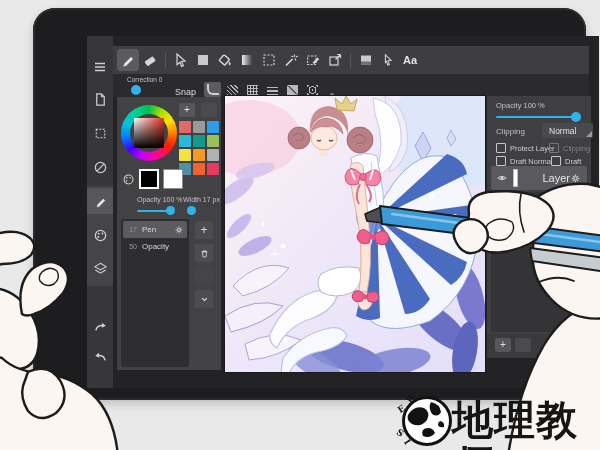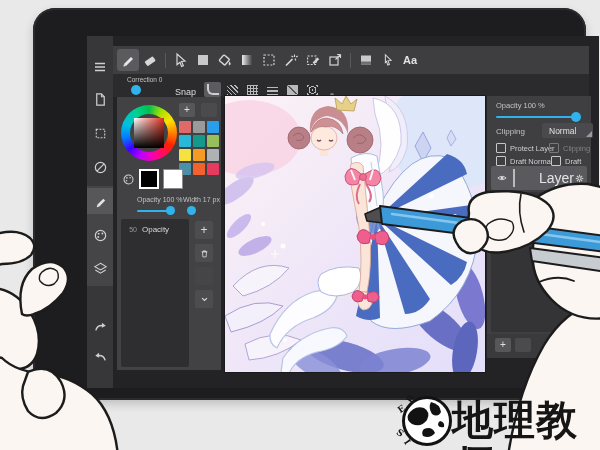--- a/index.html
+++ b/index.html
@@ -274,20 +274,32 @@
       <div class="abs" style="left: 22px; top: 72px; width: 20px; height: 20px; border: 2px solid rgb(255, 255, 255); box-sizing: border-box; background: rgb(0, 0, 0);"></div>
       <div class="abs" style="left: 46px; top: 72px; width: 20px; height: 20px; border: 1px solid rgb(138, 138, 142); box-sizing: border-box; background: rgb(255, 255, 255);"></div>
 
       <span class="abs lbl" style="left:20px;top:99px">Opacity 100 %</span>
       <span class="abs lbl" style="left:66px;top:99px">Width 17 px</span>
       <div class="abs track" style="left: 20px; top: 113px; width: 34px; background: rgb(47, 179, 234);"></div>
       <span class="abs knob" style="left: 49px; top: 109px; background: rgb(47, 179, 234);"></span>
       <span class="abs knob" style="left: 70px; top: 109px; background: rgb(47, 179, 234);"></span>
 
       <div class="abs" style="left:4px;top:122px;width:68px;height:148px;background:#2e2e30;border-radius:2px;padding:2px;box-sizing:border-box">
+        <div class="brow sel">
+          <span class="num">17</span>
+          <span>Pen</span>
+          <span style="margin-left:auto;margin-right:3px">
+            <svg width="10" height="10" viewBox="0 0 16 16">
+                <g stroke="#d8d8da" stroke-width="1.5" fill="none">
+                  <circle cx="8" cy="8" r="2.4"></circle>
+                  <path d="M8 2.5 V4.5 M8 11.5 V13.5 M2.5 8 H4.5 M11.5 8 H13.5 M4.2 4.2 L5.6 5.6 M10.4 10.4 L11.8 11.8 M11.8 4.2 L10.4 5.6 M5.6 10.4 L4.2 11.8"></path>
+                </g>
+              </svg>
+          </span>
+        </div>
         <div class="brow">
           <span class="num">50</span>
           <span>Opacity</span>
         </div>
       </div>
 
       <div class="abs sq-btn" style="left:78px;top:124px">+</div>
       <div class="abs sq-btn" style="left:78px;top:147px">
         <svg width="11" height="11" viewBox="0 0 16 16">
             <path d="M5 5.5 h6 l-.7 7.5 h-4.6 Z" fill="none" stroke="#d8d8da" stroke-width="1.2"></path>
@@ -420,21 +432,21 @@
           <span>Draft</span>
       </div>
       <div class="abs" id="layer-row">
         <span style="margin:0 5px">
           <svg width="12" height="12" viewBox="0 0 16 16">
               <path d="M2.5 8 Q8 3.5 13.5 8 Q8 12.5 2.5 8 Z" fill="none" stroke="#d8d8da" stroke-width="1.2"></path>
               <circle cx="8" cy="8" r="2" fill="#d8d8da"></circle>
             </svg>
         </span>
         <span style="width:15px;height:18px;background:#fff;border:1px solid #bbb;box-sizing:border-box"></span>
-        <span style="margin-left:24px;font-size:14px;color:#e4e4e6">Layer</span>
+        <span style="margin-left:24px;font-size:11px;color:#e4e4e6">Layer</span>
         <span style="margin-left:auto;margin-right:6px">
           <svg width="11" height="11" viewBox="0 0 16 16">
               <g stroke="#d8d8da" stroke-width="1.5" fill="none">
                 <circle cx="8" cy="8" r="2.4"></circle>
                 <path d="M8 2.5 V4.5 M8 11.5 V13.5 M2.5 8 H4.5 M11.5 8 H13.5 M4.2 4.2 L5.6 5.6 M10.4 10.4 L11.8 11.8 M11.8 4.2 L10.4 5.6 M5.6 10.4 L4.2 11.8"></path>
               </g>
             </svg>
         </span>
       </div>
       <div class="abs" style="left:4px;top:96px;width:96px;height:140px;background:#343437;border-radius:2px"></div>

